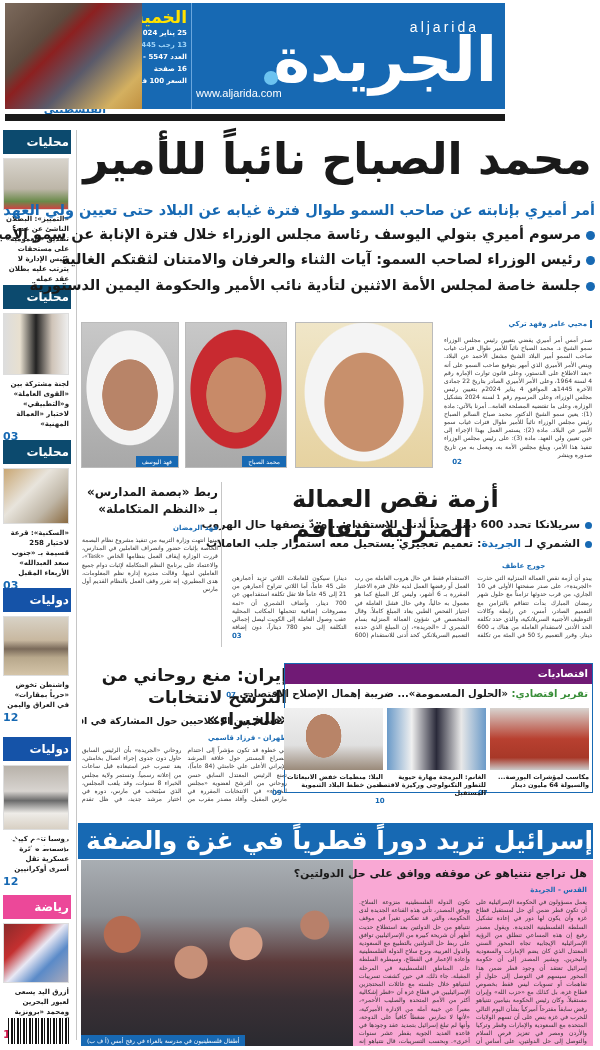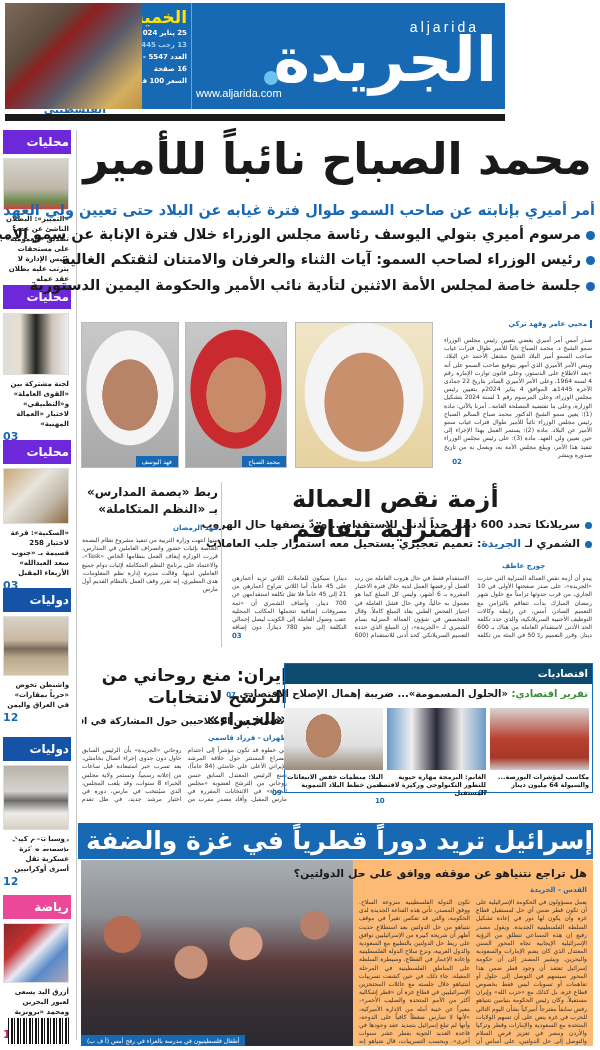--- a/index.html
+++ b/index.html
@@ -1,18 +1,18 @@
 <!DOCTYPE html>
 <html><head>
 <meta charset="utf-8">
 <style>
 *{box-sizing:border-box;margin:0;padding:0}
 body{width:600px;height:1050px;background:#fff;font-family:"DejaVu Sans","Liberation Sans",sans-serif;direction:rtl;overflow:hidden;position:relative;color:#1a1a1a}
 .abs{position:absolute}
-.blue{background:#6d28d9}
+.blue{background:#0c4a6e}
 
 #masthead{left:5px;top:3px;width:500px;height:106px}
 .logo-box{position:absolute;right:0;top:0;width:313px;height:106px;background:#1769b3}
 .logo-latin{position:absolute;right:26px;top:16px;color:#fff;font-family:"Liberation Sans",sans-serif;font-size:14px;letter-spacing:3px;direction:ltr}
 .logo-ar{position:absolute;right:8px;top:22px;color:#fff;font-family:"DejaVu Sans",sans-serif;font-weight:bold;font-size:62px;line-height:70px;letter-spacing:-2px}
 .logo-dot{position:absolute;left:72px;top:68px;width:14px;height:14px;border-radius:50%;background:#6cc3f0}
 .logo-url{position:absolute;left:4px;top:84px;color:#fff;font-family:"Liberation Sans",sans-serif;font-size:11px;direction:ltr}
 .date-box{position:absolute;right:313px;top:0;width:82px;height:106px;background:#1769b3;border-right:1px solid #6aa6dd;padding:4px 4px 0 0}
 .date-day{color:#ffe200;font-weight:bold;font-size:17px;line-height:20px}
 .date-line{color:#fff;font-size:7px;font-weight:bold;line-height:12px;white-space:nowrap}
@@ -37,34 +37,34 @@
 .bullet .dot{display:inline-block;width:9px;height:9px;border-radius:50%;background:#1769b3;margin-left:5px;vertical-align:middle}
 .byline{color:#1769b3;font-size:7px;font-weight:bold}
 .body-text{font-size:6px;line-height:8.2px;color:#333;text-align:justify}
 .photo{position:absolute;border:1px solid #bbb}
 .cap{position:absolute;bottom:0;right:0;background:#1769b3;color:#fff;font-size:6px;padding:2px 6px}
 .pg{color:#1769b3;font-weight:bold;font-size:7px;direction:ltr}
 .col-rule{position:absolute;width:1px;background:#c6c6c6}
 .sec-h2{font-weight:bold;font-size:22px;line-height:30px;text-align:left}
 .sec-sub{font-weight:bold;font-size:11px;line-height:17px;white-space:nowrap;text-align:right}
 .econ{right:7px;top:663px;width:309px;height:130px;border:1px solid #1769b3}
-.econ-head{height:20px;background:#0c4a6e;color:#fff;font-size:10px;font-weight:bold;line-height:20px;padding-right:4px}
+.econ-head{height:20px;background:#701a75;color:#fff;font-size:10px;font-weight:bold;line-height:20px;padding-right:4px}
 .econ-sub{height:20px;line-height:20px;font-size:10px;font-weight:bold;padding-right:4px;white-space:nowrap}
 .econ-sub .g{color:#3a8f3a}
 .econ-item{position:absolute;top:44px;width:111px}
 .econ-img{width:99px;height:62px}
 .econ-text{font-size:6.5px;font-weight:bold;line-height:8px;margin-top:3px;text-align:right}
 .banner{right:7px;top:823px;width:515px;height:36px;background:#1769b3;color:#fff;font-weight:bold;font-size:25px;line-height:36px;text-align:center;white-space:nowrap}
 .gaza-photo{left:81px;top:860px;width:275px;height:186px;background:
  radial-gradient(circle at 15% 40%,#b56c52 0 18px,transparent 19px),
  radial-gradient(circle at 40% 55%,#c79078 0 16px,transparent 17px),
  radial-gradient(circle at 60% 45%,#d6a088 0 16px,transparent 17px),
  radial-gradient(circle at 85% 35%,#b8806a 0 14px,transparent 15px),
  linear-gradient(180deg,#a9aeb3 0%,#8c8f94 30%,#5c3a3a 55%,#3a3035 75%,#2a2a30 100%)}
-.gaza-text{right:7px;top:860px;width:240px;height:186px;background:#fdba74;padding:6px 6px 0 6px}
+.gaza-text{right:7px;top:860px;width:240px;height:186px;background:#f9a8d4;padding:6px 6px 0 6px}
 </style>
 </head>
 <body>
 
 <div id="masthead" class="abs">
   <div class="logo-box">
     <span class="logo-latin">aljarida</span>
     <span class="logo-ar">الجريدة</span>
     <span class="logo-dot"></span>
     <span class="logo-url">www.aljarida.com</span>

